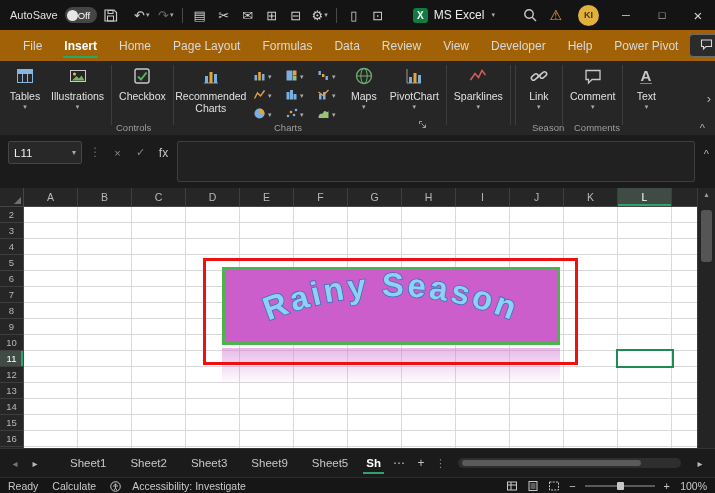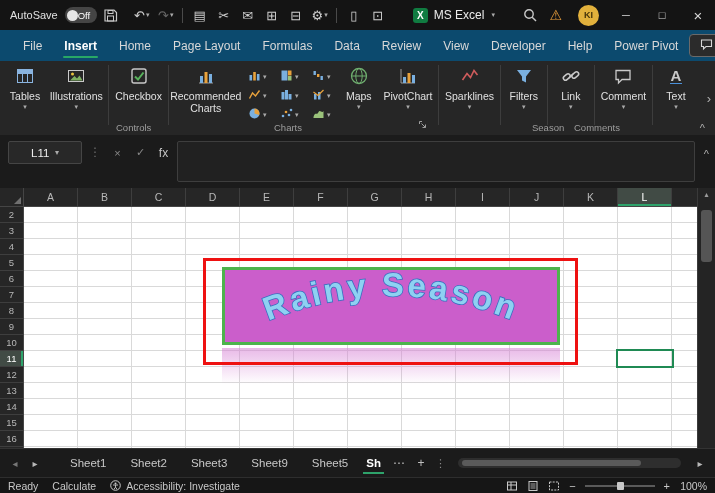--- a/index.html
+++ b/index.html
@@ -21,21 +21,21 @@
   .tsep{width:1px;height:15px;background:#4a4a4a;margin:0 4px;display:inline-block}
   .sp{flex:1}
   .title-text{font-size:12px;color:#ececec;display:flex;align-items:center;gap:6px}
   .xlogo{width:15px;height:15px;background:#107c41;color:#fff;font-size:10px;font-weight:bold;border-radius:3px;display:inline-flex;align-items:center;justify-content:center}
   .warn{color:#f2a33c;font-size:14px;margin:0 6px}
   .avatar{width:21px;height:21px;border-radius:50%;background:#e2b13c;color:#45340a;font-size:9px;font-weight:bold;display:flex;align-items:center;justify-content:center;margin:0 8px}
   .wbtn{width:34px;height:30px;display:inline-flex;align-items:center;justify-content:center;color:#d8d8d8;font-size:11px}
   .wbtn.close{font-size:15px}
 
   
-  .menubar{height:31px;background:#0c4a6e;display:flex;align-items:stretch;padding:0 24px 0 12px}
+  .menubar{height:31px;background:#a16207;display:flex;align-items:stretch;padding:0 24px 0 12px}
   .menu-tabs{display:flex;align-items:stretch}
   .mtab{display:flex;align-items:center;padding:0 11px;font-size:12px;color:#d8d8d8;position:relative;white-space:nowrap}
   .mtab.active{color:#fff;font-weight:bold}
   .mtab.active::after{content:"";position:absolute;left:10px;right:10px;bottom:3px;height:2.5px;background:#28a866;border-radius:2px}
   .mright{margin-left:auto;display:flex;align-items:center;gap:8px}
   .comments-btn{display:flex;align-items:center;gap:6px;border:1px solid #6a6a6a;background:#2b2b2b;color:#ececec;border-radius:4px;padding:3px 10px;font-size:11.5px}
 
   
   .ribbon{height:74px;background:#262626;position:relative;display:flex;align-items:flex-start;padding:2px 18px 14px 4px}
   .rbtn{display:flex;flex-direction:column;align-items:center;gap:1px;padding:3px 5px 0;max-width:70px;min-width:42px;height:58px;color:#e0e0e0}
@@ -46,21 +46,21 @@
   .cgbtn{display:flex;align-items:center;gap:2px;justify-content:center}
   .cgdd{font-size:7px;color:#aaa}
   .glabel{position:absolute;bottom:2px;font-size:9.5px;color:#9e9e9e}
   .gl-controls{left:116px}.gl-charts{left:274px}.gl-links{left:532px}.gl-comments{left:574px}
   .launcher{position:absolute;left:418px;bottom:3px}
   .ribbon-more{position:absolute;right:4px;top:30px;color:#b0b0b0;font-size:13px}
   .ribbon-collapse{position:absolute;right:10px;bottom:1px;color:#b0b0b0;font-size:11px}
 
   
   .formulabar{height:53px;background:#1b1b1b;display:flex;align-items:flex-start;padding:6px 20px 5px 8px;gap:4px;position:relative}
-  .namebox{width:74px;height:23px;background:#282828;border:1px solid #454545;border-radius:2px;display:flex;align-items:center;padding:0 22px;gap:4px}
+  .namebox{width:74px;height:23px;background:#282828;border:1px solid #454545;border-radius:2px;display:flex;align-items:center;padding:0 5px;gap:4px}
   .namebox .nval{flex:1;font-size:11.5px;color:#ececec}
   .namebox .ndd{font-size:8px;color:#aaa}
   .fb-handle{color:#6d6d6d;font-size:12px;margin:4px 3px 0}
   .fb-btn{width:19px;height:23px;color:#8a8a8a;display:inline-flex;align-items:center;justify-content:center;font-size:11px}
   .fb-btn.fx{color:#c4c4c4;font-size:12px}
   .finput{flex:1;height:41px;background:#212121;border:1px solid #3e3e3e;border-radius:2px;color:#e0e0e0;font-size:12px;padding:2px 6px}
   .fb-expand{position:absolute;right:6px;top:13px;color:#b0b0b0;font-size:11px}
 
   
   .grid{position:relative;height:260px;background:#fff}
@@ -91,21 +91,21 @@
   .stab{display:flex;align-items:center;padding:0 12px;font-size:11.5px;color:#c8c8c8;position:relative;white-space:nowrap}
   .stab.active{color:#fff;font-weight:bold;max-width:32px;overflow:hidden;padding:0 6px}
   .stab.active::after{content:"";position:absolute;left:3px;right:3px;bottom:3px;height:2px;background:#2ea36b}
   .sbtn{width:20px;height:22px;display:inline-flex;align-items:center;justify-content:center;color:#c0c0c0;font-size:12px}
   .splitter{color:#8a8a8a;font-size:11px;margin:0 2px}
   .hscroll{flex:1;height:10px;background:#2e2e2e;border-radius:5px;margin:0 8px;position:relative}
   .hthumb{position:absolute;left:2%;width:80%;top:2px;bottom:2px;background:#5a5a5a;border-radius:4px}
 
   
   .statusbar{height:16px;background:#161616;border-top:1px solid #2e2e2e;display:flex;align-items:center;padding:0 8px;gap:14px;font-size:10.5px;color:#c8c8c8}
-  .sb-group{display:flex;align-items:flex-start;gap:5px}
+  .sb-group{display:flex;align-items:flex-end;gap:11px}
   .sb-right{margin-left:auto;display:flex;align-items:center;gap:9px}
   .viewbtn{display:inline-flex;align-items:center}
   .zoomtrack{width:70px;height:2px;background:#5a5a5a;position:relative}
   .zoomthumb{position:absolute;left:32px;top:-3px;width:7px;height:8px;background:#c8c8c8;border-radius:1px}
   .zlabel{min-width:28px;text-align:right}
   .zbtn{color:#c8c8c8;font-size:11px}
 </style>
 </head>
 <body>
 
@@ -336,27 +336,20 @@
   </button>
   <span class="rsep"></span>
   <button class="rbtn">
     <span><svg width="20" height="20">
           <path d="M2.5 14 L7 7.5 L10.5 11.5 L14 4.5 L17.5 9" fill="none" stroke="#d05c5c" stroke-width="1.6"></path>
         </svg></span>
     <span class="rlabel">Sparklines</span>
     <span class="rddv">▾</span>
   </button>
   <span class="rsep"></span>
-  <button class="rbtn">
-    <span><svg width="20" height="20">
-          <path d="M3 4 H17 L12 10.5 V16.5 L8 14.5 V10.5 Z" fill="#7ab0e0"></path>
-        </svg></span>
-    <span class="rlabel">Filters</span>
-    <span class="rddv">▾</span>
-  </button>
   <span class="rsep"></span>
   <button class="rbtn">
     <span><svg width="20" height="20">
           <g stroke="#c9c9c9" stroke-width="1.5" fill="none">
             <path d="M8 12 L12 8"></path>
             <rect x="2" y="8.8" width="7.5" height="4.4" rx="2.2" transform="rotate(-40 5.75 11)"></rect>
             <rect x="10.5" y="6.8" width="7.5" height="4.4" rx="2.2" transform="rotate(-40 14.25 9)"></rect>
           </g>
         </svg></span>
     <span class="rlabel">Link</span>

